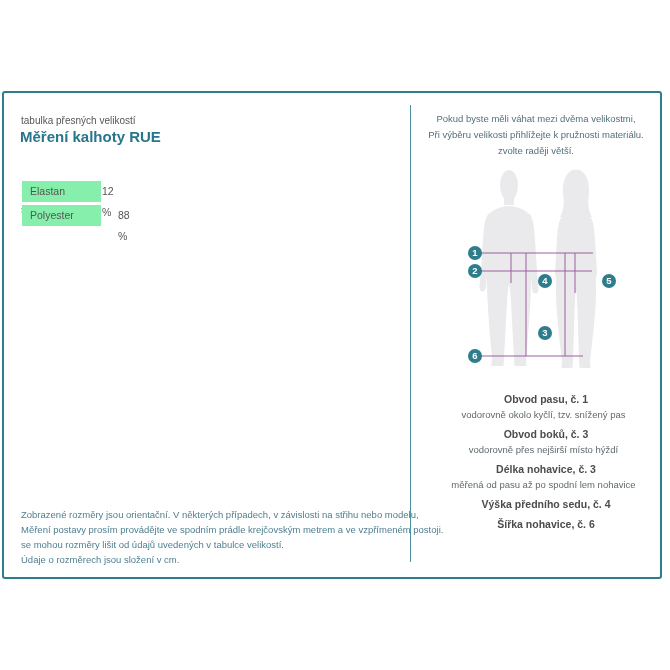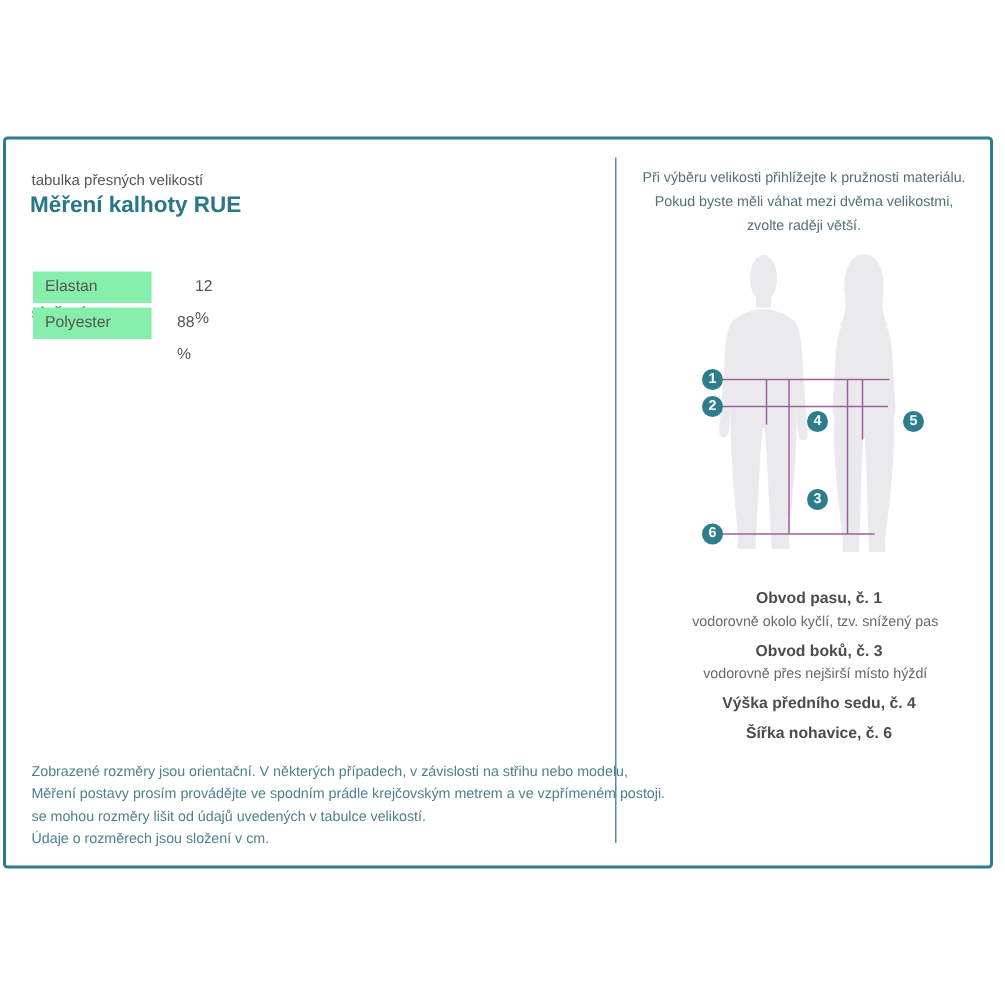--- a/index.html
+++ b/index.html
@@ -38,39 +38,39 @@
 
 <div class="page">
   <div class="box">
 
     <div class="abs subtitle">tabulka přesných velikostí</div>
     <div class="abs title">Měření kalhoty RUE</div>
     <div class="abs comp-heading">složení:</div>
 
     <div class="abs" style="left:18px;top:88px;">
       <div class="comp-row-label abs" style="left:0;top:0;">Elastan</div>
-      <div class="comp-row-value abs" style="left:108px;top:0;">12 %</div>
+      <div class="comp-row-value abs" style="left:80px;top:0;">12 %</div>
     </div>
     <div class="abs" style="left:18px;top:112px;">
       <div class="comp-row-label abs" style="left:0;top:0;">Polyester</div>
       <div class="comp-row-value abs" style="left:96px;top:0;">88 %</div>
     </div>
 
     <div class="abs disclaimer">
       <div>Zobrazené rozměry jsou orientační. V některých případech, v závislosti na střihu nebo modelu,</div>
       <div>Měření postavy prosím provádějte ve spodním prádle krejčovským metrem a ve vzpřímeném postoji.</div>
       <div>se mohou rozměry lišit od údajů uvedených v tabulce velikostí.</div>
       <div>Údaje o rozměrech jsou složení v cm.</div>
     </div>
 
     <div class="abs divider"></div>
 
     <div class="abs intro">
+      <div>Pokud byste měli váhat mezi dvěma velikostmi,</div>
       <div>Při výběru velikosti přihlížejte k pružnosti materiálu.</div>
-      <div>Pokud byste měli váhat mezi dvěma velikostmi,</div>
       <div>zvolte raději větší.</div>
     </div>
 
     <svg class="abs" style="left:442px;top:61px;" width="220" height="220" viewBox="446 154 220 220">
       <g fill="#eaeaec">
         <ellipse cx="509" cy="185.5" rx="9" ry="15.5"></ellipse>
         <rect x="504" y="193" width="10" height="12"></rect>
         <path d="M488,215 C493,209 503,206 509,206 C515,206 525,209 530,215 C532,220 533,228 532.5,238 C532,248 530.5,258 530.5,270 L487.5,270 C487.5,258 486,248 485.5,238 C485,228 486,220 488,215 Z"></path>
         <path d="M487.5,266 L530.5,266 C531.5,280 531,294 530,308 C529,326 527,346 526,358 L526.5,366 L514.5,366 L514,358 L511,302 L509.5,285 L508.5,285 L507,302 L504,358 L503.5,366 L491.5,366 L492,358 C491,346 489,326 488,308 C487,294 486.5,280 487.5,266 Z"></path>
         <path d="M489,213 C485.5,217 484,225 483.5,233 L481,270 L479.5,286 C479.2,289.5 480.5,291.5 482.5,291.5 C484.5,291.5 485.8,289.5 486,286.5 L487.5,270 L489,240 Z"></path>
@@ -107,20 +107,24 @@
     <div class="abs measurements">
       <div>
         <div class="m-label">Obvod pasu, č. 1</div>
         <div class="m-desc">vodorovně okolo kyčlí, tzv. snížený pas</div>
       </div>
       <div>
         <div class="m-label">Obvod boků, č. 3</div>
         <div class="m-desc">vodorovně přes nejširší místo hýždí</div>
       </div>
       <div>
+        <div class="m-label">Délka nohavice, č. 3</div>
+        <div class="m-desc">měřená od pasu až po spodní lem nohavice</div>
+      </div>
+      <div>
         <div class="m-label">Výška předního sedu, č. 4</div>
       </div>
       <div>
         <div class="m-label">Šířka nohavice, č. 6</div>
       </div>
     </div>
 
   </div>
 </div>
 

